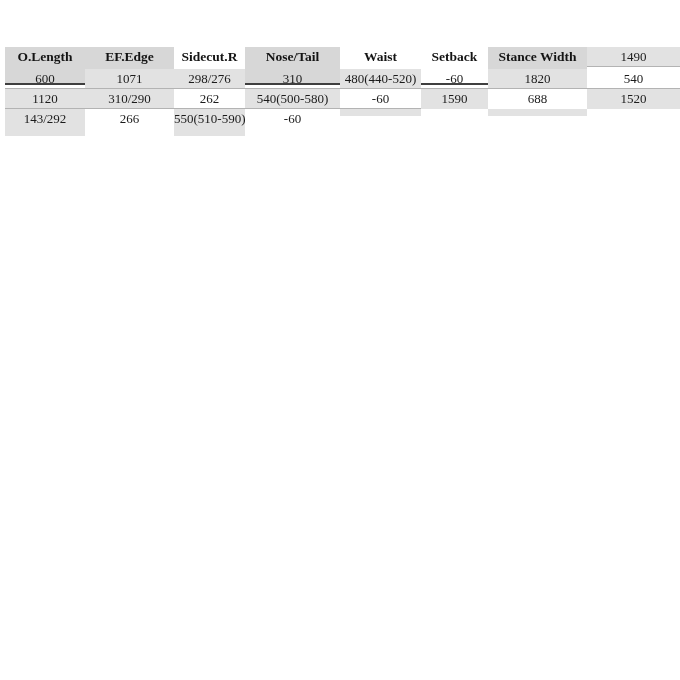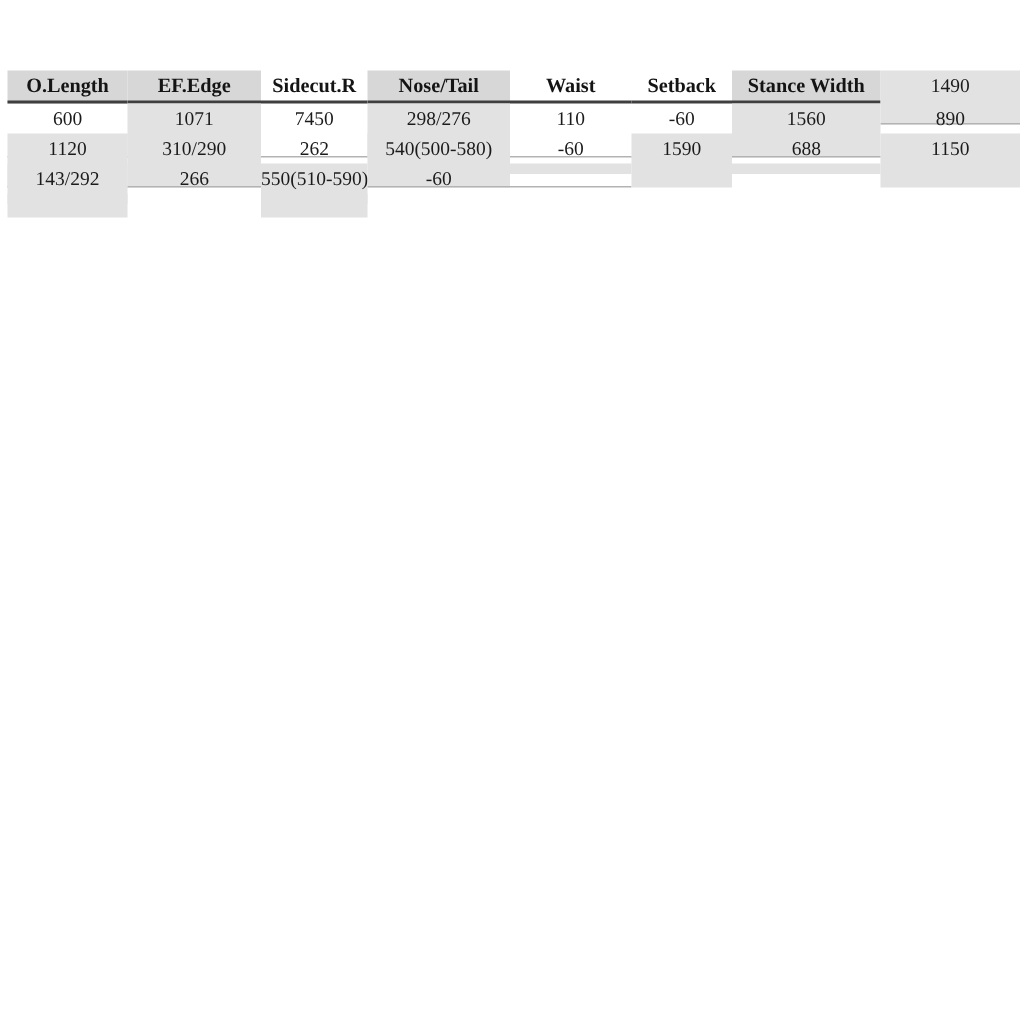--- a/index.html
+++ b/index.html
@@ -35,27 +35,27 @@
   .cell {
     box-sizing: border-box;
     text-align: center;
     white-space: nowrap;
     overflow: hidden;
   }
   .cell.hcell {
     font-weight: bold;
     font-size: 13.5px;
     line-height: 20px;
-    height: 22px;
+    height: 38px;
     border-bottom: 2px solid var(--header-rule);
     color: #141414;
   }
   .cell.dcell {
     font-size: 13px;
-    height: 36px;
+    height: 20px;
   }
   .cell.row-mid {
     line-height: 19px;
     border-bottom: 1px solid var(--row-rule);
   }
   .cell.row-last {
     line-height: 20px;
   }
   .cell.spacer {
     height: 7px;
@@ -70,34 +70,34 @@
     <div class="cell hcell shaded-h">O.Length</div>
     <div class="cell hcell shaded-h">EF.Edge</div>
     <div class="cell hcell">Sidecut.R</div>
     <div class="cell hcell shaded-h">Nose/Tail</div>
     <div class="cell hcell">Waist</div>
     <div class="cell hcell">Setback</div>
     <div class="cell hcell shaded-h">Stance Width</div>
     <div class="cell dcell row-mid shaded-d">1490</div>
     <div class="cell dcell row-mid">600</div>
     <div class="cell dcell row-mid shaded-d">1071</div>
-    <div class="cell dcell row-mid">7450</div>
     <div class="cell dcell row-mid shaded-d">298/276</div>
-    <div class="cell dcell row-mid">110</div>
+    <div class="cell dcell row-mid">310</div>
+    <div class="cell dcell row-mid shaded-d">480(440-520)</div>
     <div class="cell dcell row-mid">-60</div>
-    <div class="cell dcell row-mid shaded-d">1560</div>
-    <div class="cell dcell row-mid">890</div>
+    <div class="cell dcell row-mid shaded-d">1820</div>
+    <div class="cell dcell row-mid">540</div>
     <div class="cell dcell row-mid shaded-d">1120</div>
     <div class="cell dcell row-mid shaded-d">310/290</div>
     <div class="cell dcell row-mid">262</div>
     <div class="cell dcell row-mid shaded-d">540(500-580)</div>
     <div class="cell dcell row-mid">-60</div>
     <div class="cell dcell row-last shaded-d">1590</div>
     <div class="cell dcell row-last">688</div>
-    <div class="cell dcell row-last shaded-d">1150</div>
+    <div class="cell dcell row-last shaded-d">1520</div>
     <div class="cell dcell row-last shaded-d">143/292</div>
     <div class="cell dcell row-last">266</div>
     <div class="cell dcell row-last shaded-d">550(510-590)</div>
     <div class="cell dcell row-last">-60</div>
     <div class="cell spacer shaded-d"></div>
     <div class="cell spacer"></div>
     <div class="cell spacer shaded-d"></div>
     <div class="cell spacer"></div>
     <div class="cell spacer shaded-d"></div>
     <div class="cell spacer"></div>

